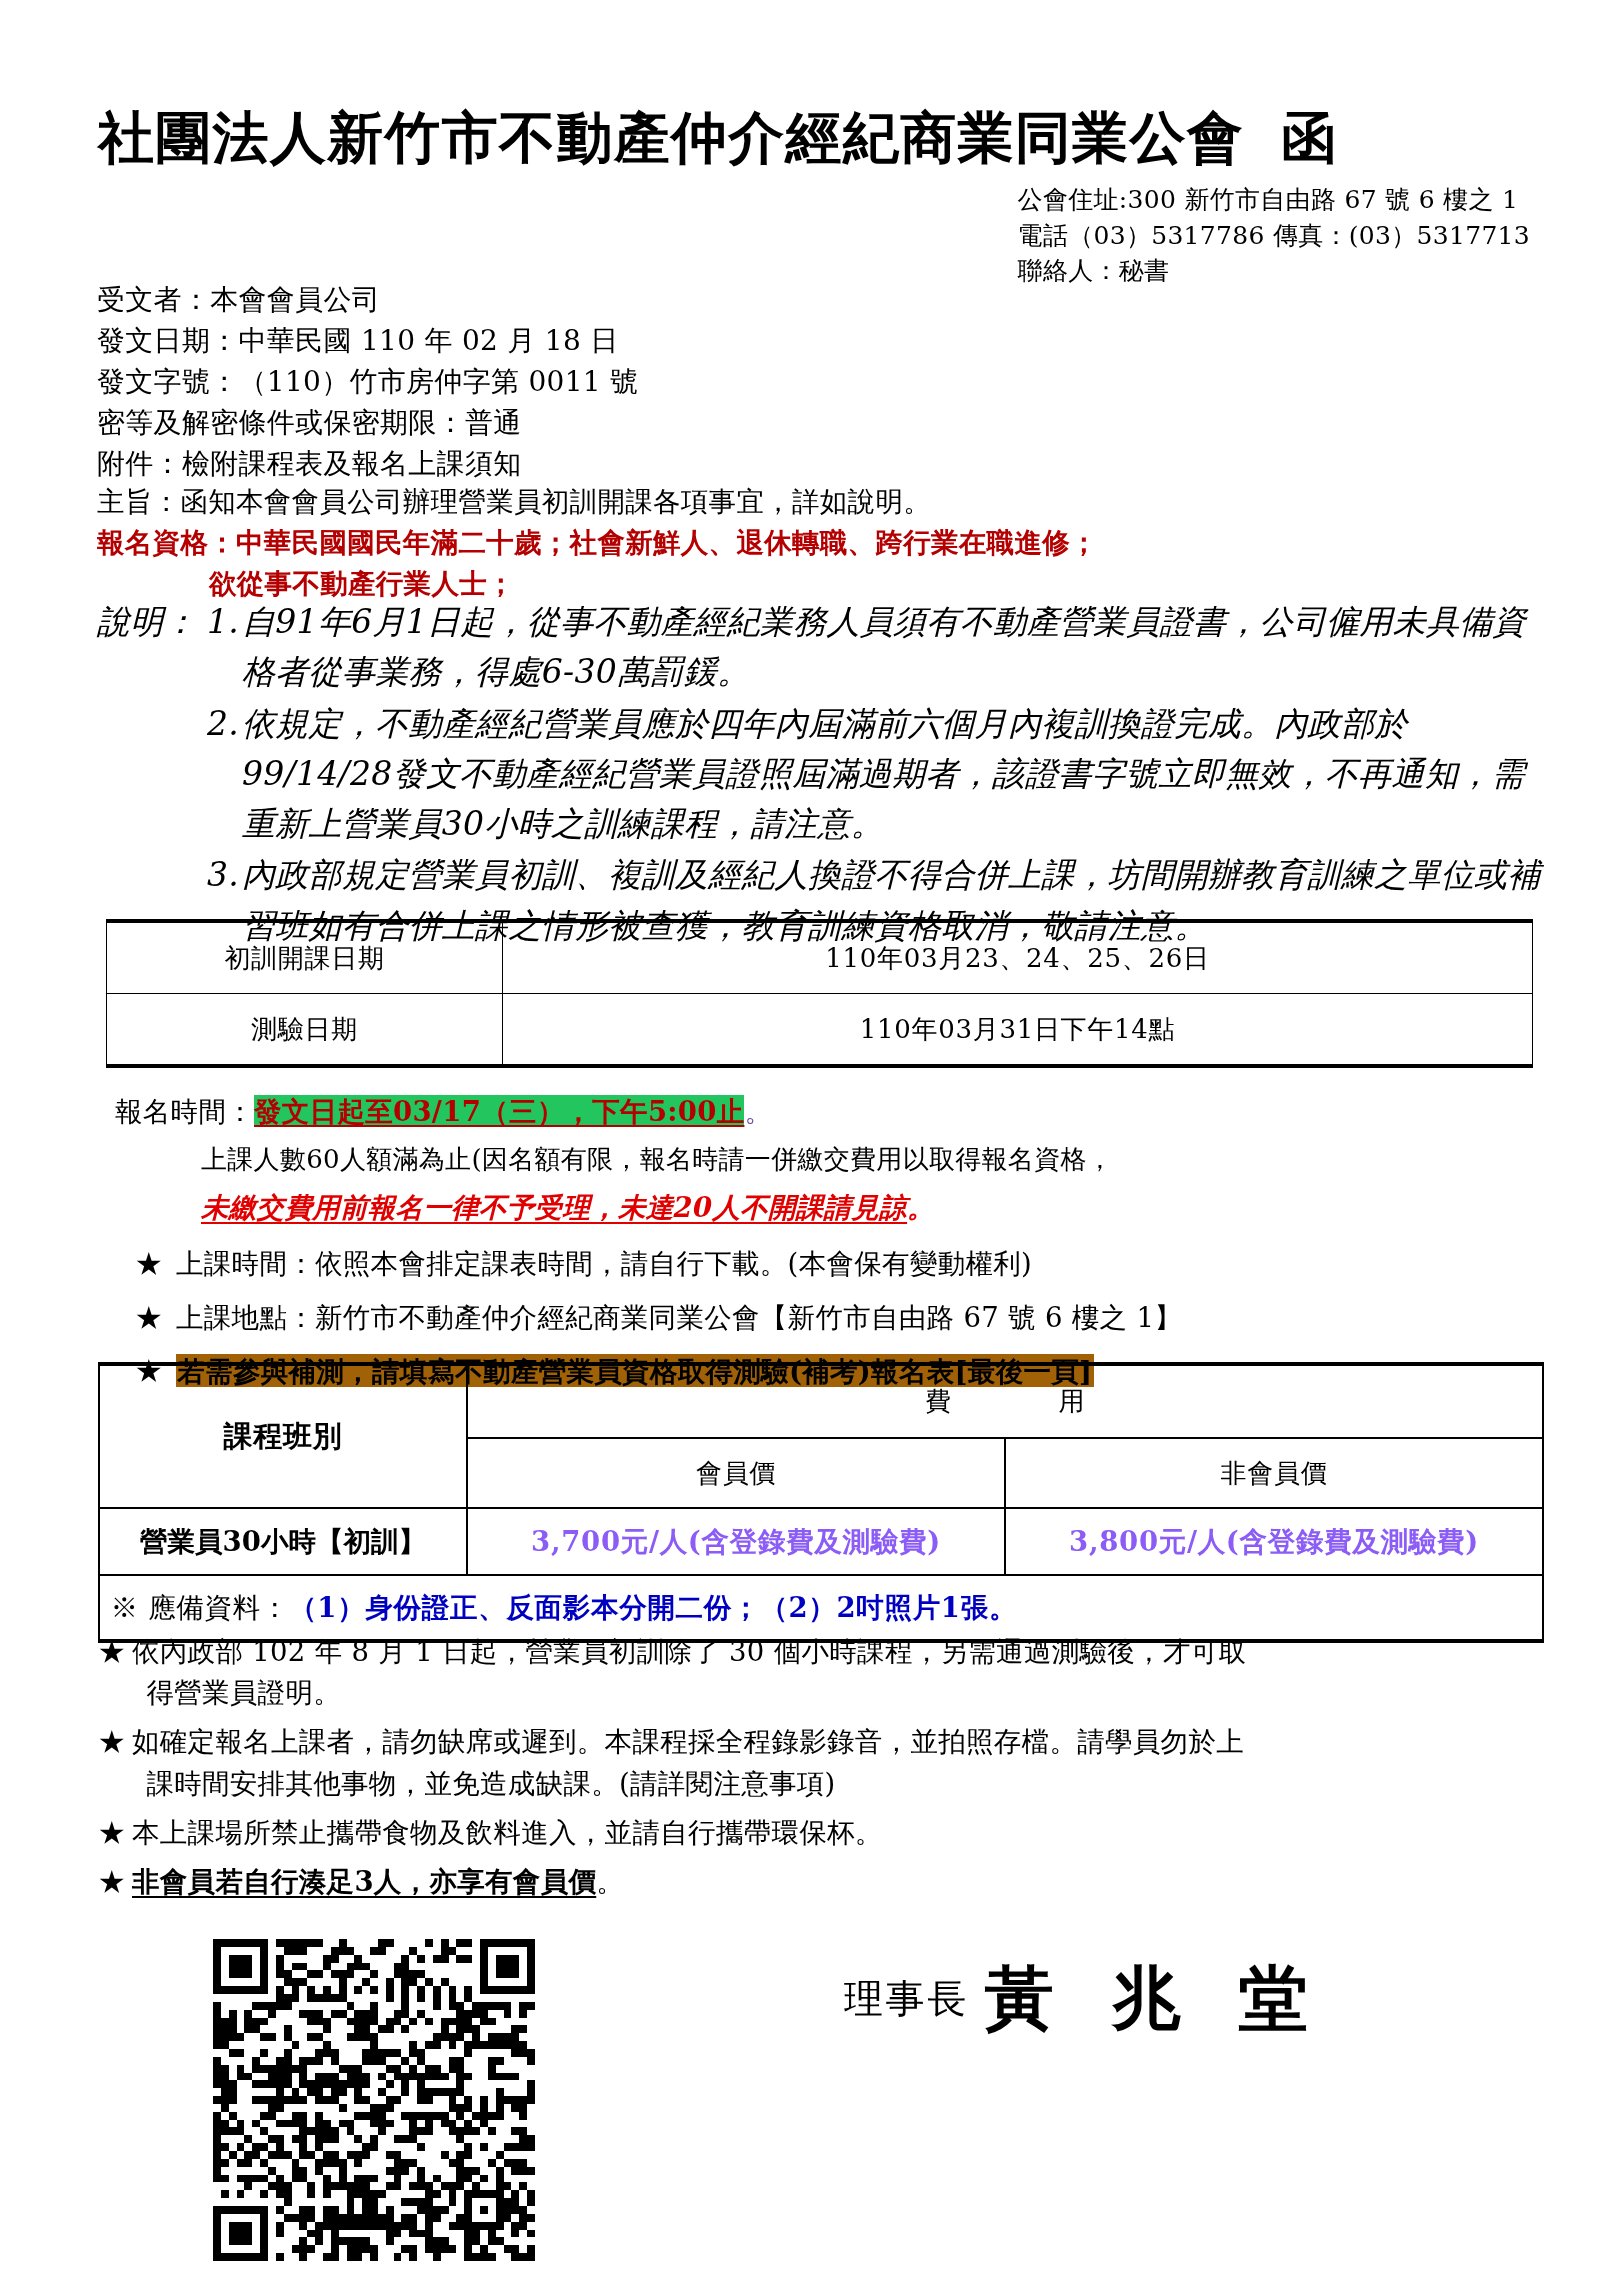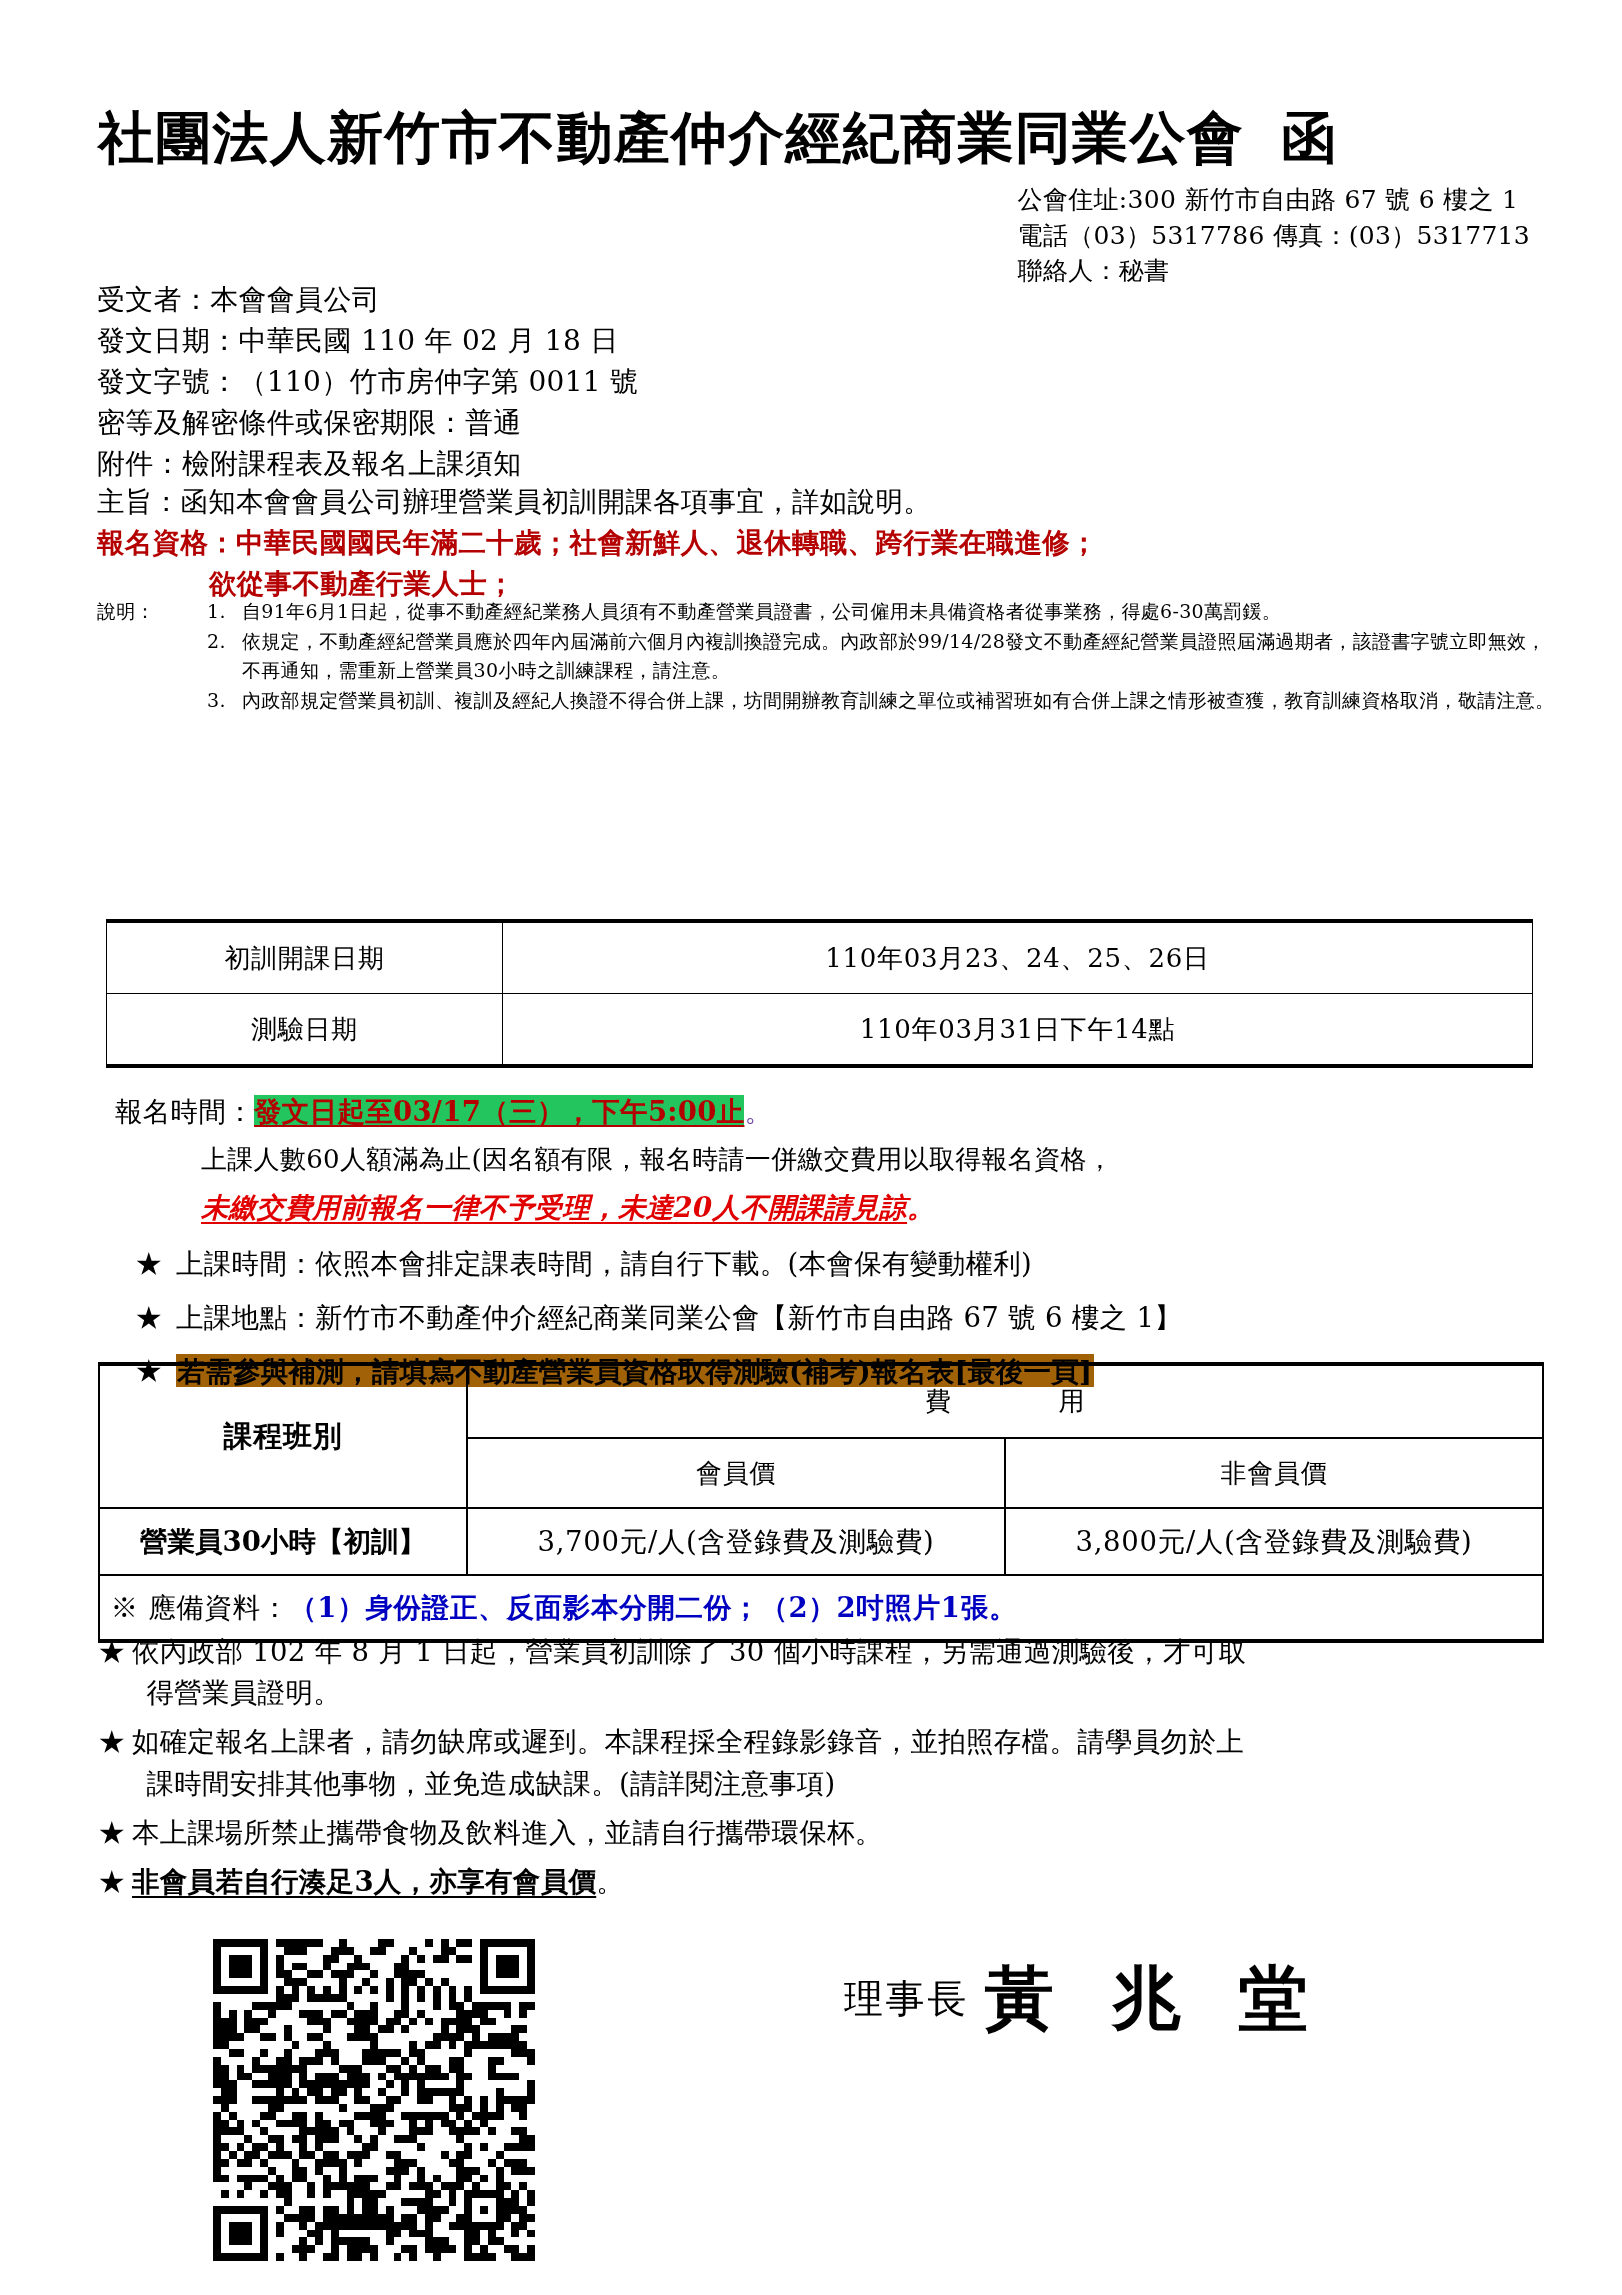--- a/index.html
+++ b/index.html
@@ -78,23 +78,24 @@
     letter-spacing: 0.3px;
   }
   .qualify .l2 { display: block; margin-left: 112px; }
 
   
   .explain {
     position: absolute;
     left: 97px;
     top: 597px;
     width: 1459px;
-    font-size: 19px;
+    font-size: 33px;
     line-height: 1.52;
     letter-spacing: 0.3px;
+    font-style: italic;
   }
   .explain-label {
     position: absolute;
     left: 0;
     top: 0;
     white-space: nowrap;
   }
   .explain-items {
     margin: 0;
     padding: 0;
@@ -210,21 +211,21 @@
     font-size: 26px;
     text-align: center;
     letter-spacing: 0.7px;
     padding: 0;
   }
   .table-fee .c-class { width: 366px; font-weight: bold; font-size: 29px; }
   .table-fee .c-mem { width: 517px; }
   .table-fee .r-head1 td { height: 71px; border-top: 4.6px solid #000; }
   .table-fee .r-head2 td { height: 68px; }
   .table-fee .r-body td { height: 65px; }
-  .table-fee .price { color: #000000; font-weight: normal; font-size: 27.5px; }
+  .table-fee .price { color: #8b5cf6; font-weight: bold; font-size: 27.5px; }
   .table-fee .course-name { font-weight: bold; font-size: 27.5px; letter-spacing: 0; }
   .table-fee .r-note td {
     height: 63px;
     text-align: left;
     padding-left: 10.5px;
     border-bottom: 4.6px solid #000;
     font-size: 27.5px;
   }
   .note-blue { color: #0000c0; font-weight: bold; }
 

